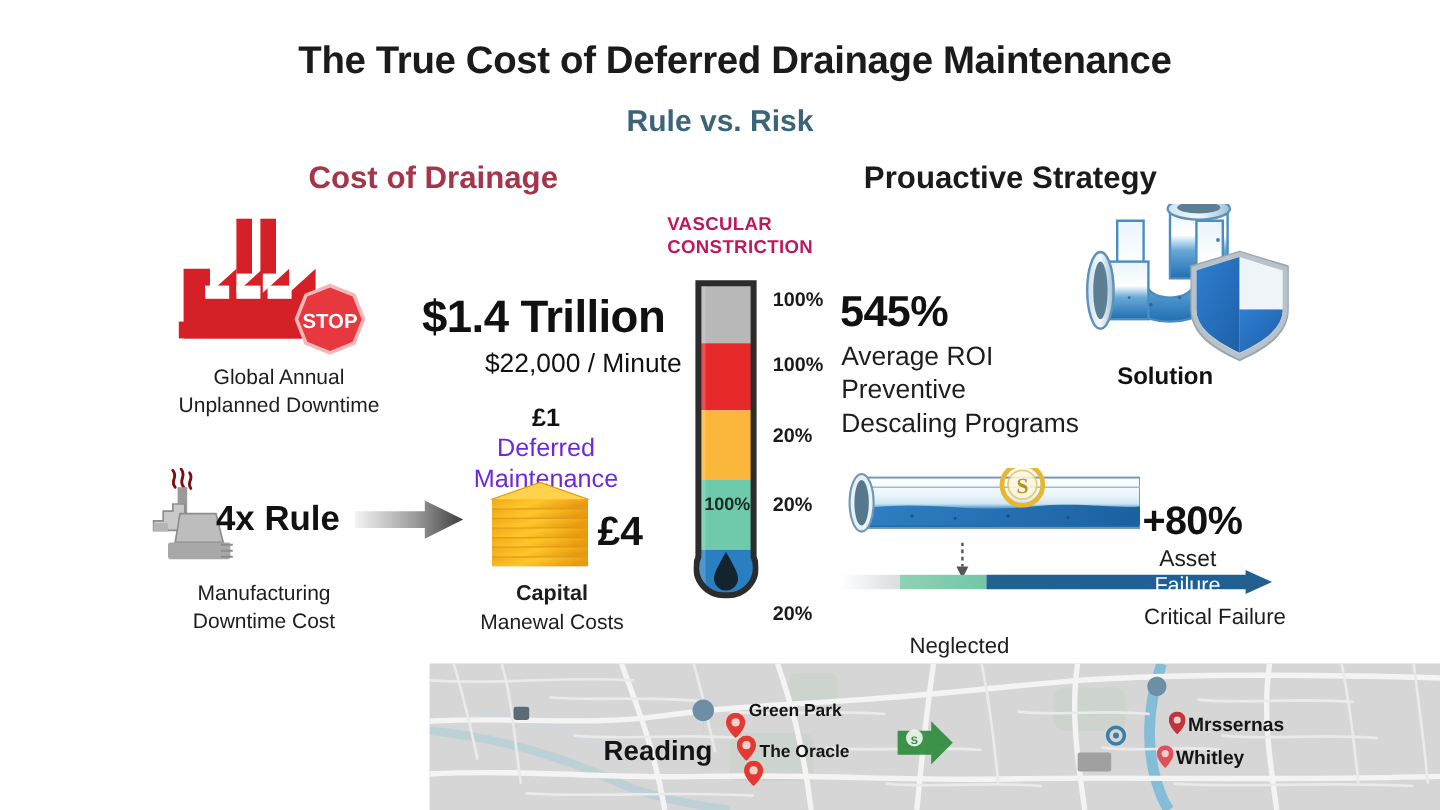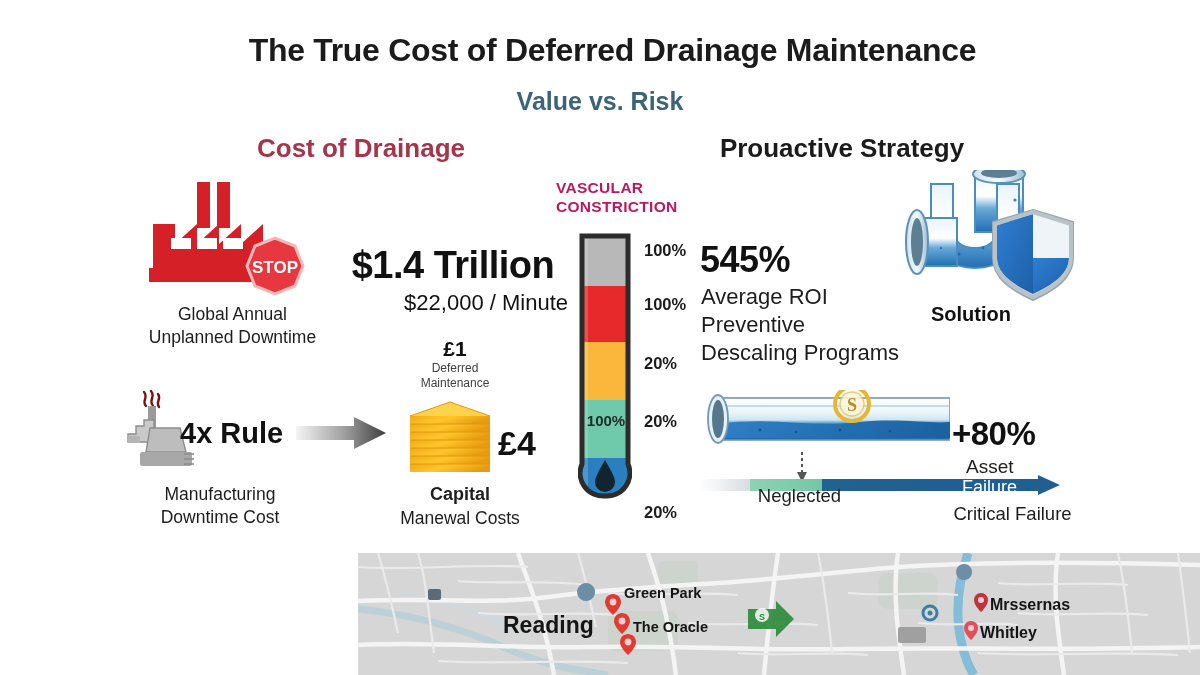--- a/index.html
+++ b/index.html
@@ -54,21 +54,21 @@
   .per-minute {
     position:absolute; left:338px; top:290px; width:230px; text-align:right;
     font-size:22px; font-weight:normal; color:#111; white-space:nowrap;
   }
   .def-1 {
     position:absolute; left:385px; top:337px; width:140px; text-align:center;
     font-size:21px; font-weight:bold; color:#111;
   }
   .def-sub {
     position:absolute; left:380px; top:361px; width:150px; text-align:center;
-    font-size:12px; color:#404040; line-height:1.22;
+    font-size:21px; color:#6d28d9; line-height:1.22;
   }
   .coins-wrap { position:absolute; left:406px; top:400px; width:88px; height:78px; }
   .pound-4 {
     position:absolute; left:498px; top:424px; font-size:34px; font-weight:bold; color:#111;
   }
   .cap-cap {
     position:absolute; left:380px; top:483px; width:160px; text-align:center;
     font-size:17.5px; color:#1d1d1d; line-height:1.32;
   }
   .cap-cap .b { font-weight:bold; font-size:18px; }
@@ -106,21 +106,21 @@
     position:absolute; left:952px; top:415px; font-size:33px; font-weight:bold;
     color:#111; letter-spacing:-0.5px;
   }
   .asset-word {
     position:absolute; left:966px; top:456px; font-size:19px; color:#1d1d1d;
   }
   .lifespan-word {
     position:absolute; left:962px; top:477px; font-size:18px; color:#ffffff; font-weight:normal;
   }
   .cap-neglected {
-    position:absolute; left:722px; top:485px; width:155px; text-align:center;
+    position:absolute; left:722px; top:527px; width:155px; text-align:center;
     font-size:18.5px; color:#1d1d1d;
   }
   .cap-critical {
     position:absolute; left:930px; top:503px; width:165px; text-align:center;
     font-size:18.5px; color:#1d1d1d;
   }
 
   
   .map { position:absolute; left:358px; top:553px; width:842px; height:122px; overflow:hidden; background:#d4d4d4; }
   .map-city {
@@ -130,21 +130,21 @@
   .map-lbl.big { font-size:16px; }
   .pin { position:absolute; width:16px; height:21px; }
   .pin-b { position:absolute; width:14px; height:19px; }
 </style>
 </head>
 <body>
 
 <div id="stage">
 
   <div class="title">The True Cost of Deferred Drainage Maintenance</div>
-  <div class="subtitle">Value vs. Risk</div>
+  <div class="subtitle">Rule vs. Risk</div>
   <div class="col-head-left">Cost of Drainage</div>
   <div class="col-head-right">Prouactive Strategy</div>
 
   <div class="factory-wrap">
     <svg viewBox="0 0 165 115" width="165" height="115">
       <g fill="#d62027">
         <rect x="52" y="0" width="13" height="46"></rect>
         <rect x="72" y="0" width="13" height="46"></rect>
         <path d="M8 42 L8 100 L118 100 L118 42 L96 62 L96 42 L74 62 L74 42 L52 62 L52 42 L30 62 L30 42 Z"></path>
         <rect x="4" y="86" width="118" height="14"></rect>

